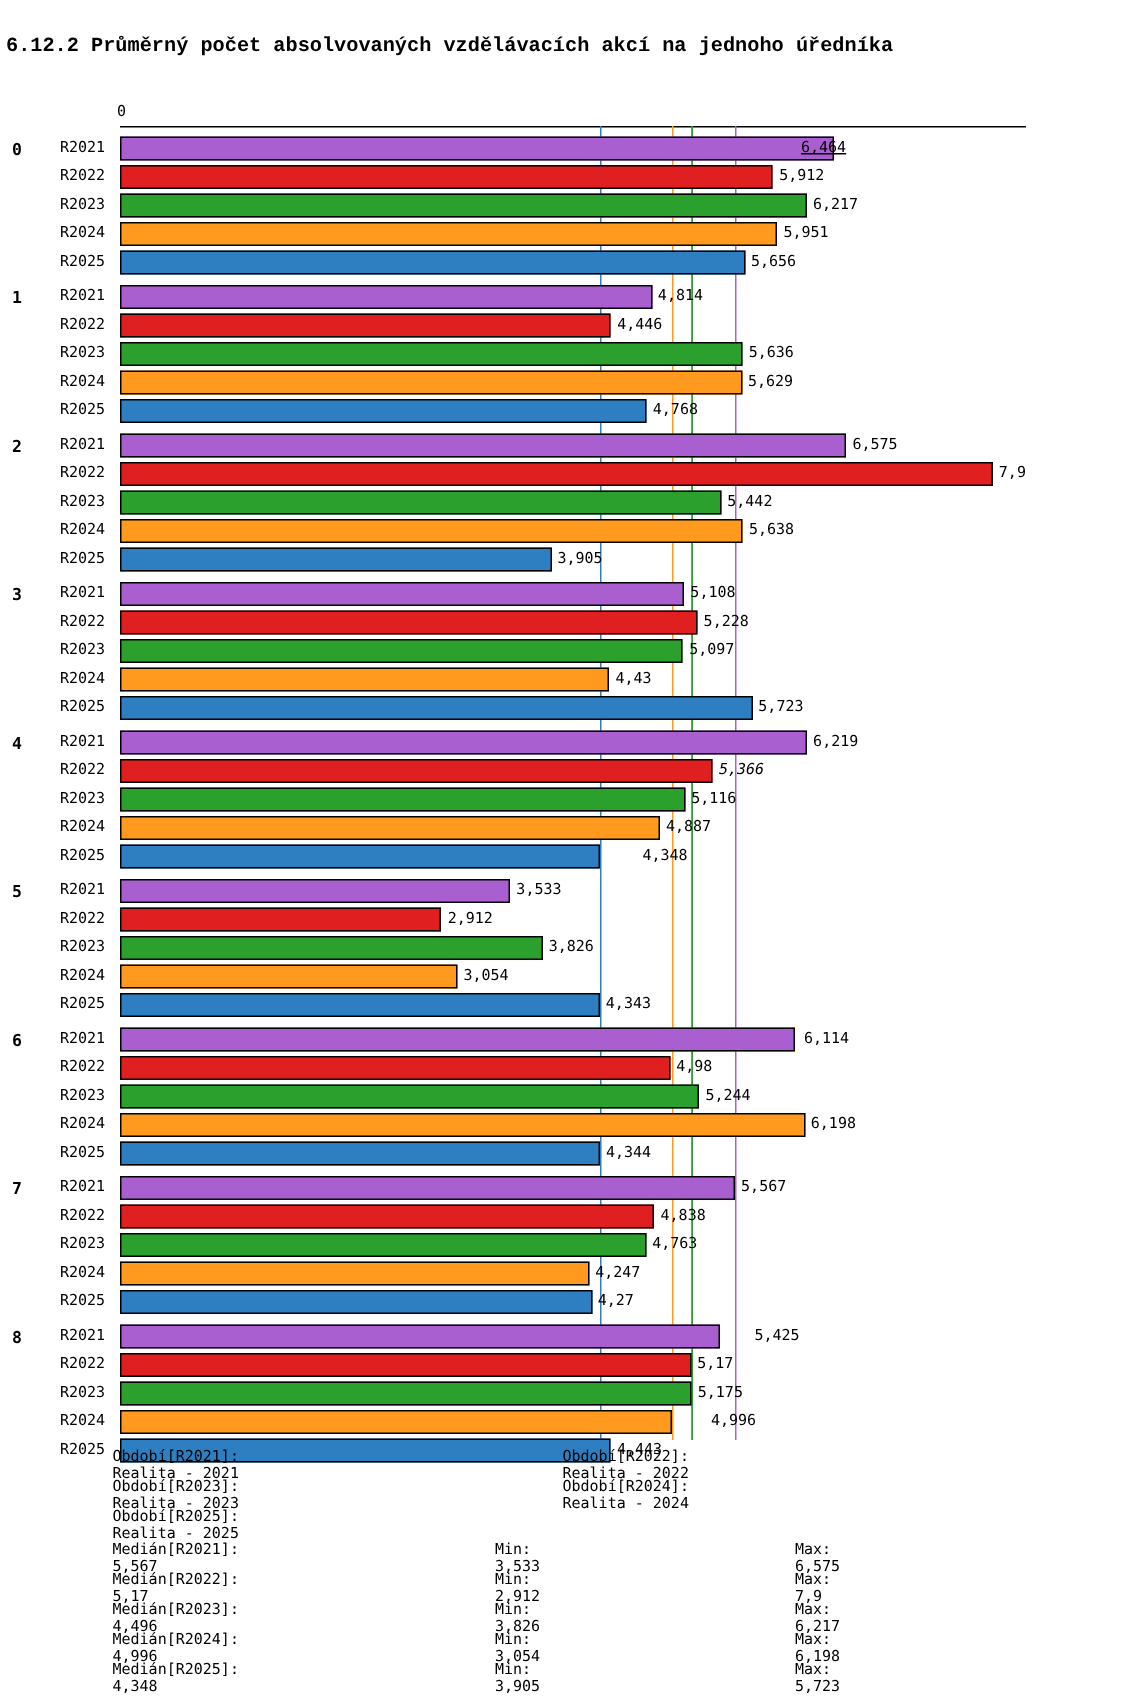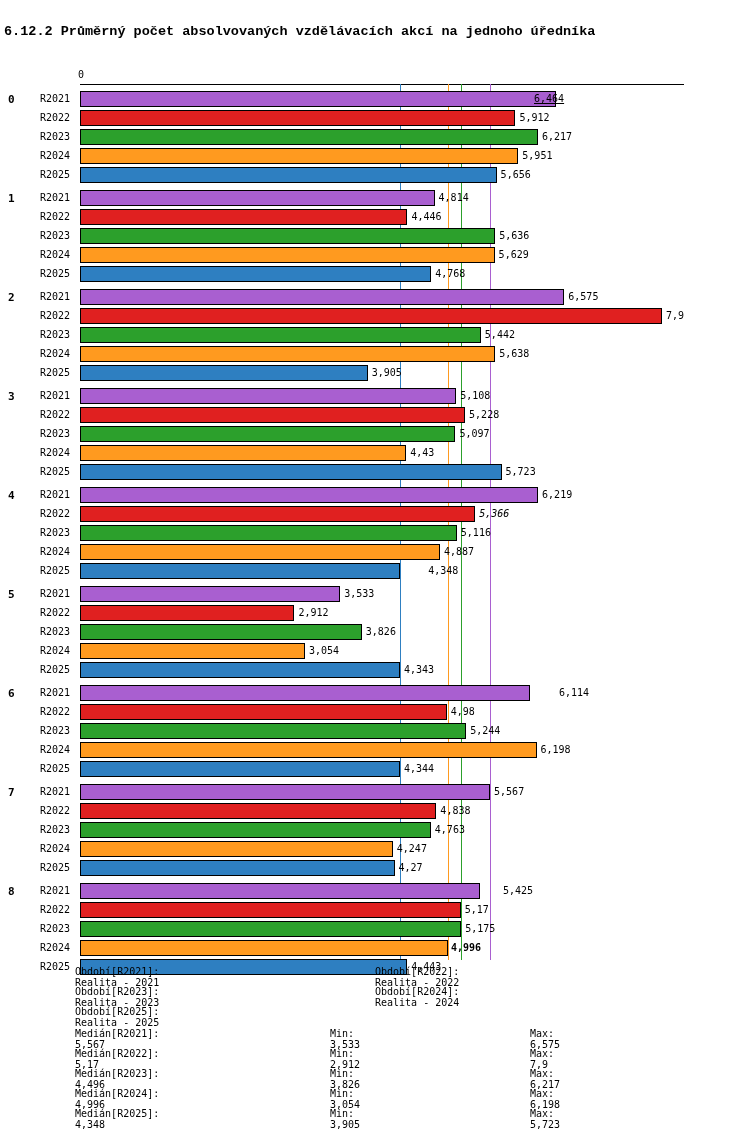--- a/index.html
+++ b/index.html
@@ -316,21 +316,21 @@
           <div class="row-label">R2025</div>
           <div class="bar" style="width: 319.899px; background: rgb(46, 127, 193);"></div>
           <div class="bar-value" style="left: 403.899px;">4,343</div>
         </div>
       </div>
       <div class="group" style="top: 600px; height: 95px;">
         <div class="group-index" style="top: 3px;">6</div>
         <div class="row" style="top: 0px;">
           <div class="row-label">R2021</div>
           <div class="bar" style="width: 450.348px; background: rgb(169, 95, 208);"></div>
-          <div class="bar-value" style="left: 559px;">6,114</div>
+          <div class="bar-value" style="left: 536px;">6,114</div>
         </div>
         <div class="row" style="top: 19px;">
           <div class="row-label">R2022</div>
           <div class="bar" style="width: 366.82px; background: rgb(224, 32, 32);"></div>
           <div class="bar-value" style="left: 450.82px;">4,98</div>
         </div>
         <div class="row" style="top: 38px;">
           <div class="row-label">R2023</div>
           <div class="bar" style="width: 386.265px; background: rgb(44, 160, 44);"></div>
           <div class="bar-value" style="left: 470.265px;">5,244</div>
@@ -387,21 +387,21 @@
           <div class="bar-value" style="left: 464.815px;">5,17</div>
         </div>
         <div class="row" style="top: 38px;">
           <div class="row-label">R2023</div>
           <div class="bar" style="width: 381.183px; background: rgb(44, 160, 44);"></div>
           <div class="bar-value" style="left: 465.183px;">5,175</div>
         </div>
         <div class="row" style="top: 57px;">
           <div class="row-label">R2024</div>
           <div class="bar" style="width: 367.998px; background: rgb(255, 154, 31);"></div>
-          <div class="bar-value" style="left: 451px; font-weight: bold;">4,996</div>
+          <div class="bar-value" style="left: 474px;">4,996</div>
         </div>
         <div class="row" style="top: 76px;">
           <div class="row-label">R2025</div>
           <div class="bar" style="width: 327.265px; background: rgb(46, 127, 193);"></div>
           <div class="bar-value" style="left: 411.265px;">4,443</div>
         </div>
       </div>
     </div>
 
   <div class="legend">

